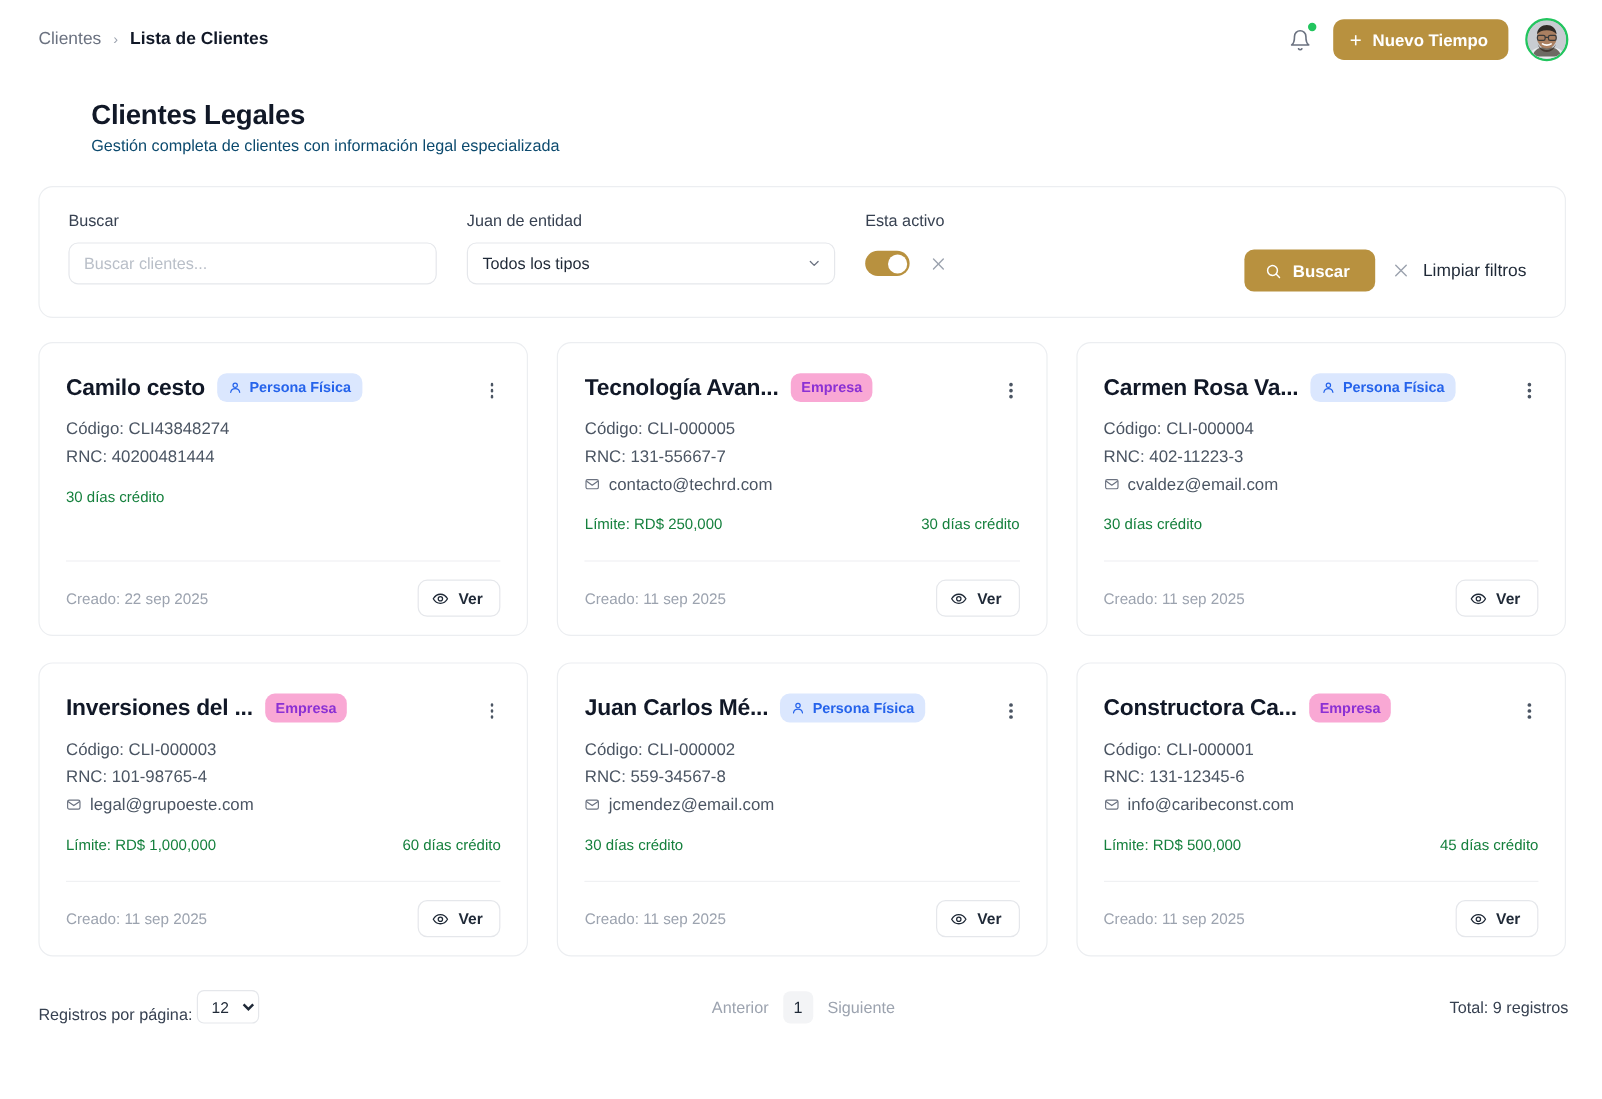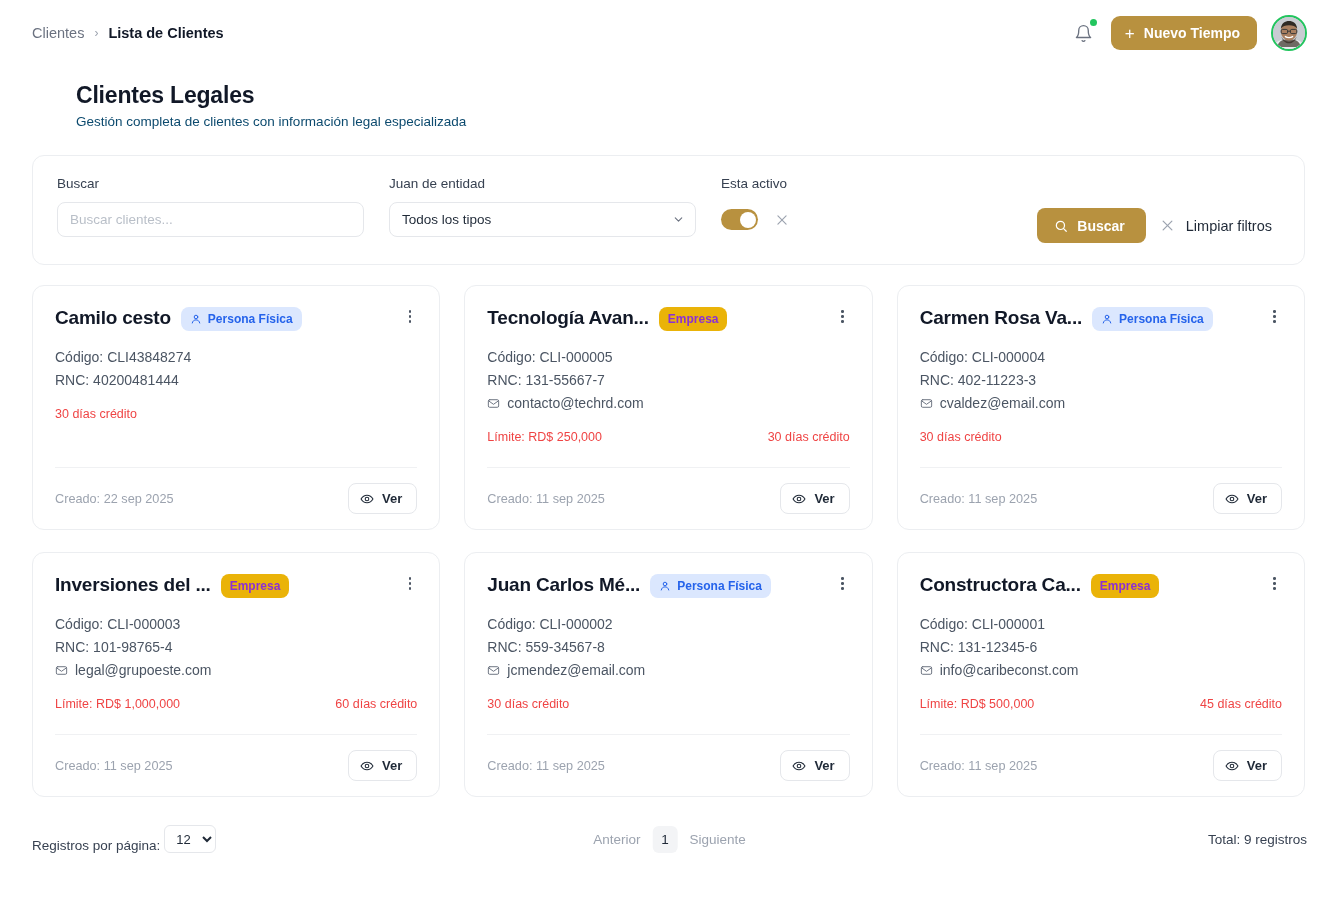--- a/index.html
+++ b/index.html
@@ -177,52 +177,52 @@
   .card {
     border: 1px solid #eceef1;
     border-radius: 12px;
     background: #ffffff;
     padding: 21px 22px 0 22px;
     height: 245px;
     display: flex;
     flex-direction: column;
   }
   .card-head {
-    display: flex; align-items: flex-start; gap: 10px;
+    display: flex; align-items: flex-end; gap: 10px;
     height: 28px;
   }
   .card-title {
     font-size: 19px; font-weight: 700; color: #111827;
     letter-spacing: -0.2px; white-space: nowrap;
   }
   .badge {
     display: inline-flex; align-items: center; gap: 6px;
     font-size: 12px; font-weight: 600;
     border-radius: 8px; padding: 5px 9px; height: 24px;
     white-space: nowrap;
   }
   .badge-persona { background: #dbe7fe; color: #2563eb; }
-  .badge-empresa { background: #eab308; color: #8b30d4; }
+  .badge-empresa { background: #f9a8d4; color: #8b30d4; }
   .kebab {
     margin-left: auto; color: #4b5563;
     display: flex; flex-direction: column; gap: 2.5px;
     align-items: center; cursor: pointer; padding: 3px 6px;
   }
   .kebab i { width: 2.7px; height: 2.7px; border-radius: 50%; background: #4b5563; display: block; }
 
   .card-lines { margin-top: 11px; }
   .cline {
     font-size: 14px; color: #4b5563;
     line-height: 23px; display: flex; align-items: center; gap: 7px;
     white-space: nowrap;
   }
   .credit-row {
     margin-top: 13px;
     display: flex; align-items: center; justify-content: space-between;
-    font-size: 12.5px; color: #ef4444;
+    font-size: 12.5px; color: #15803d;
     min-height: 17px;
   }
   .card-foot {
     margin-top: auto;
     border-top: 1px solid #f0f1f3;
     height: 62px;
     display: flex; align-items: center; justify-content: space-between;
   }
   .created { font-size: 12.7px; color: #9ca3af; }
   .btn-ver {

